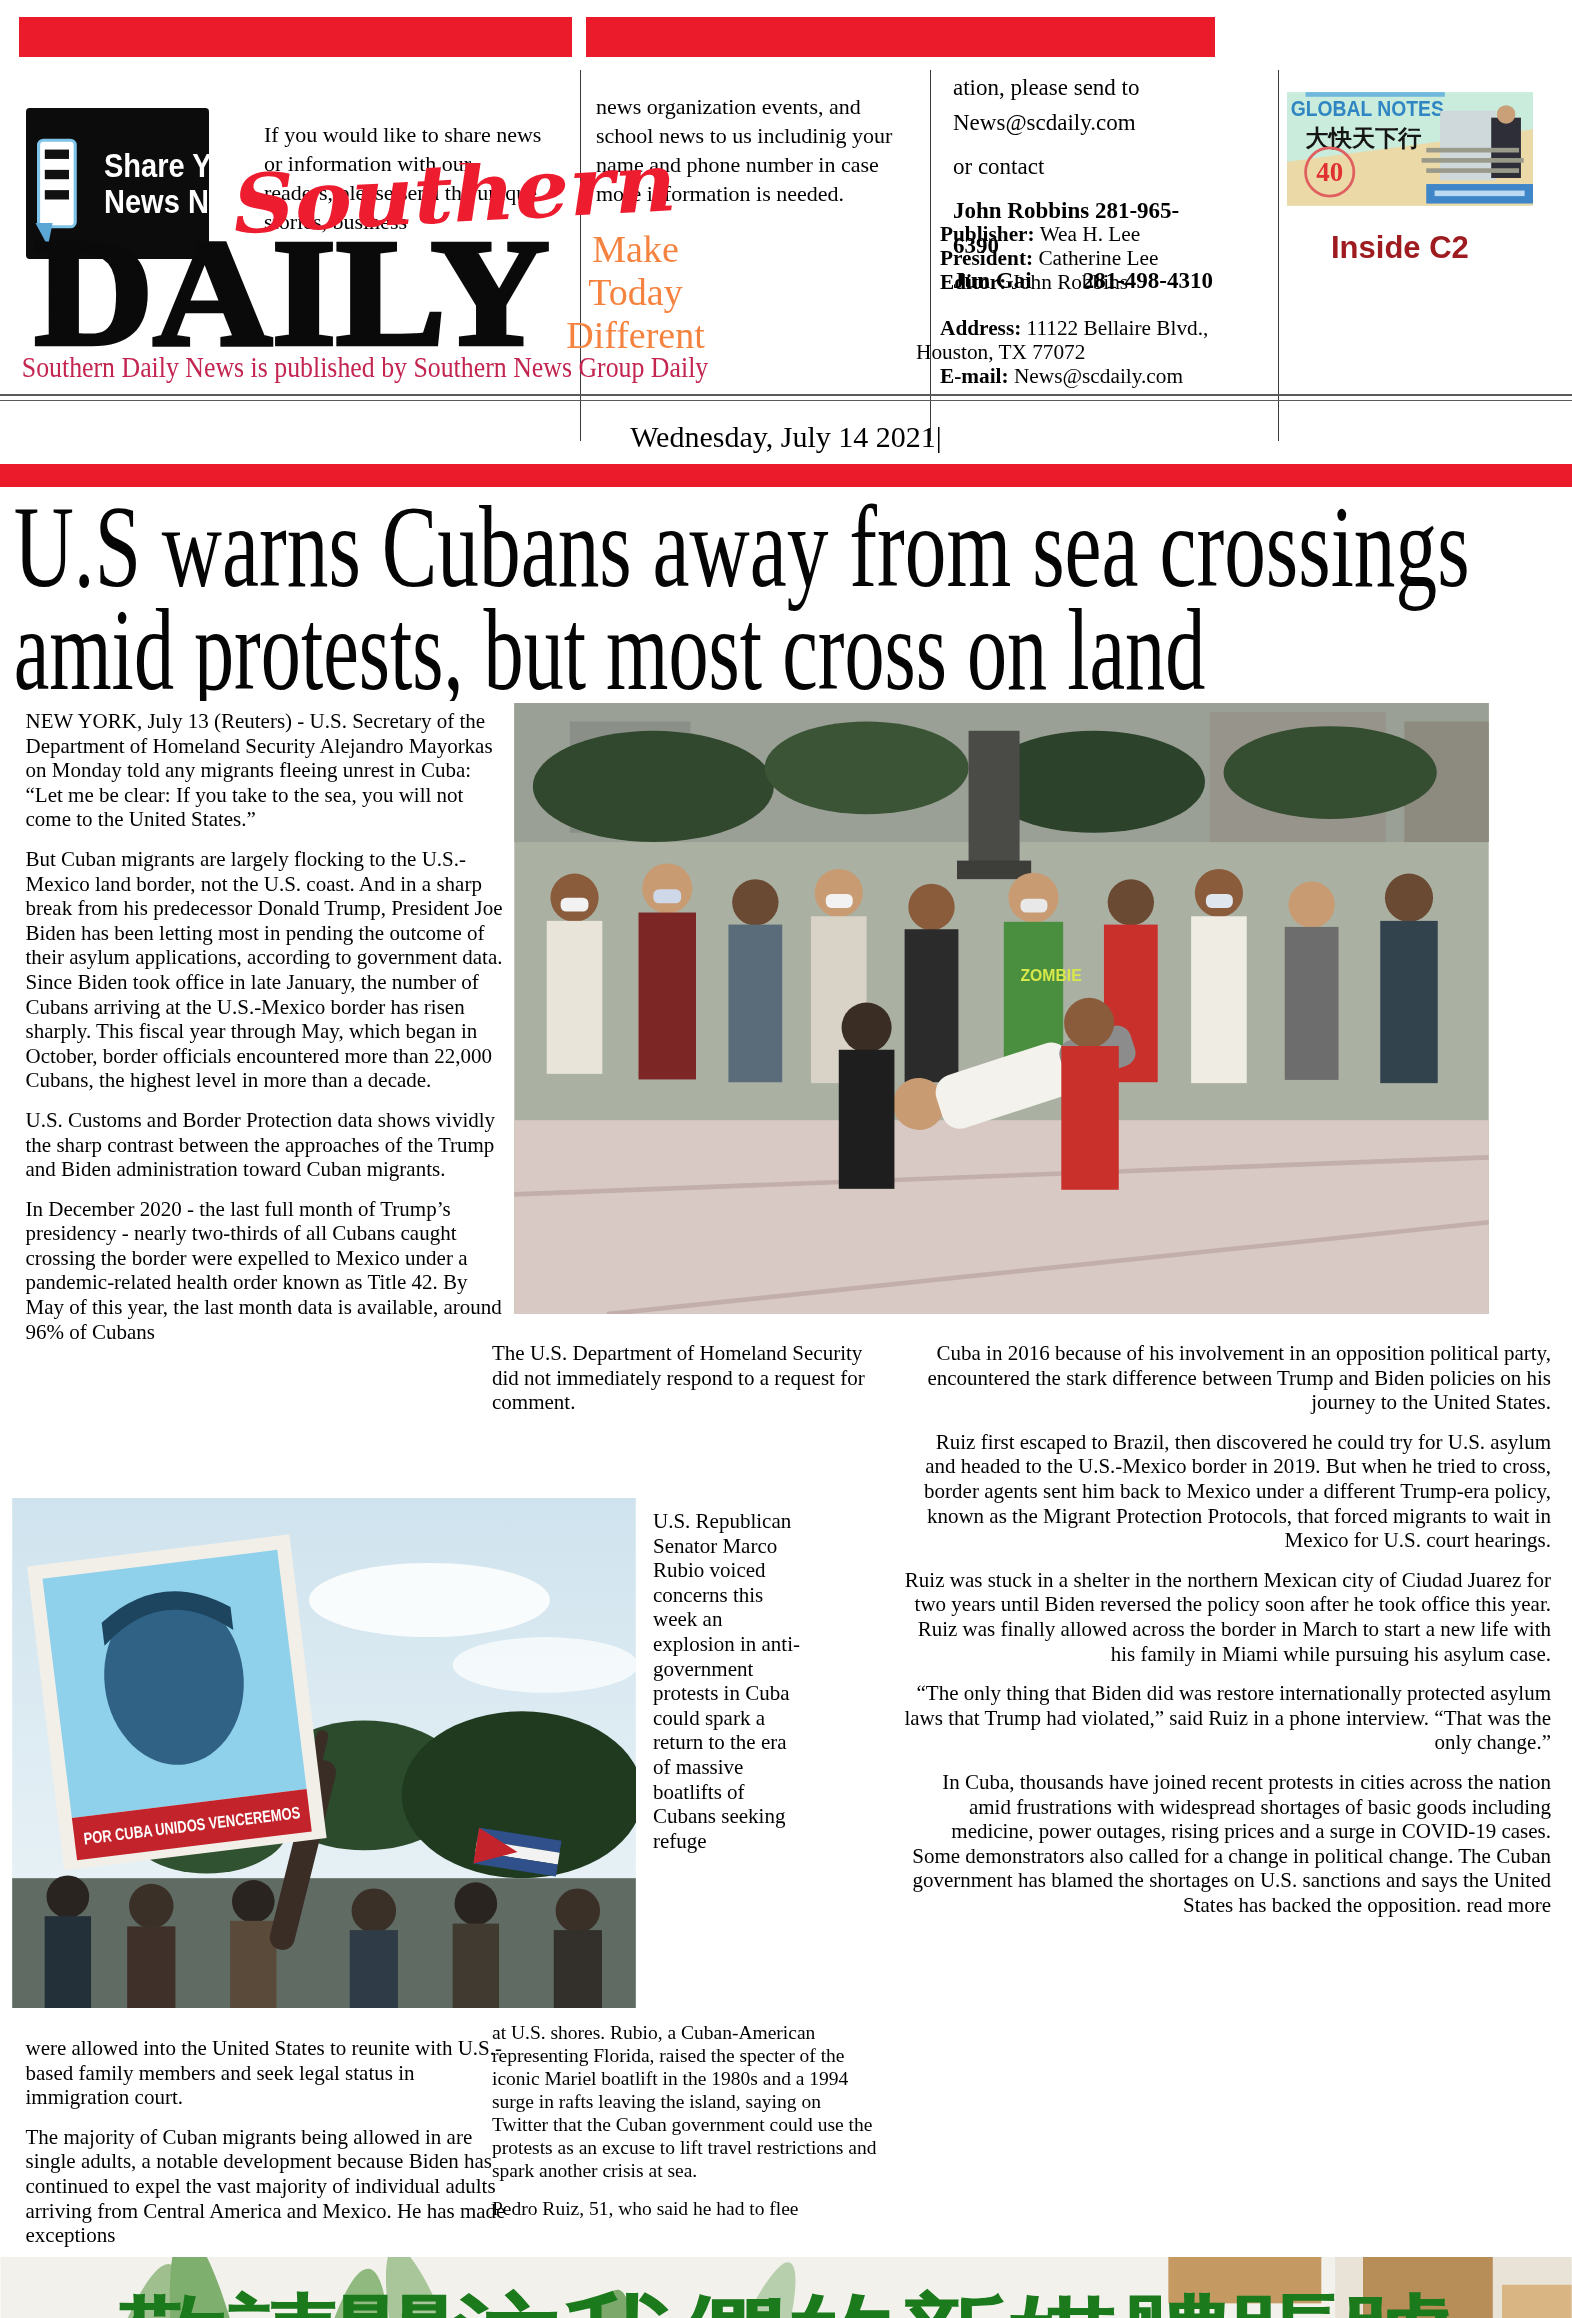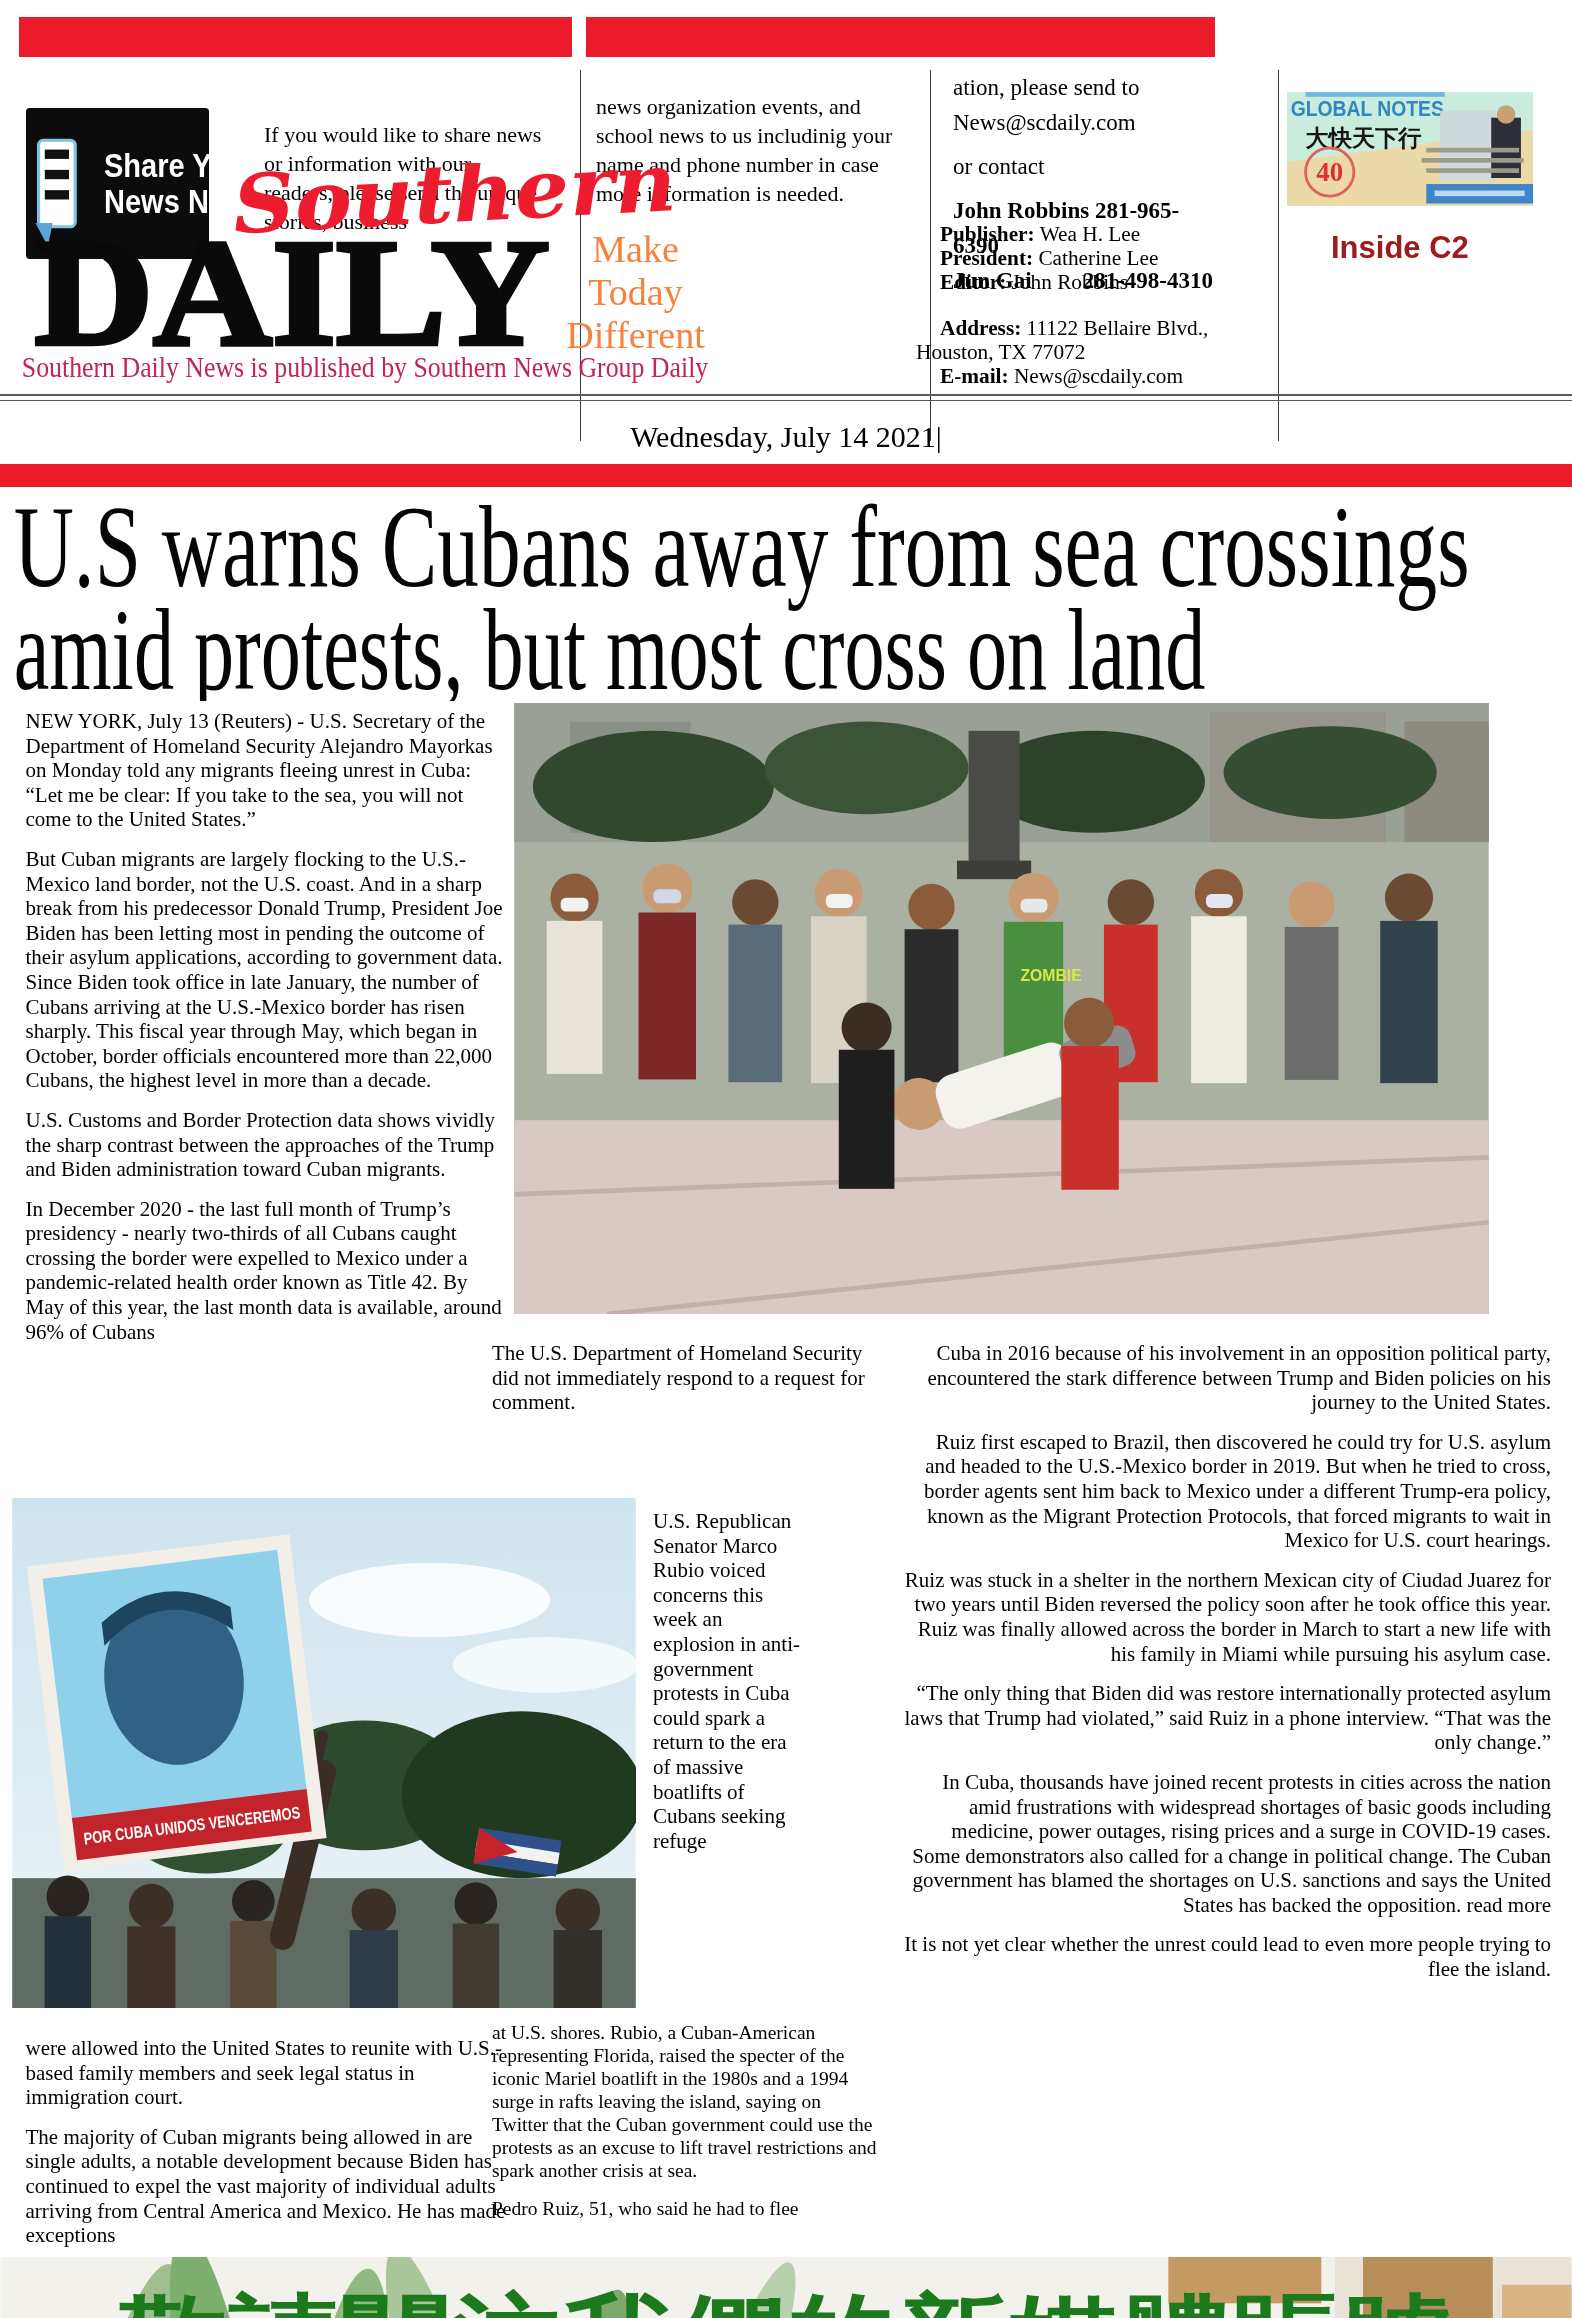--- a/index.html
+++ b/index.html
@@ -193,21 +193,20 @@
 <div class="abs artcol" style="left:492px;top:1341px;width:385px;">
   <p>The U.S. Department of Homeland Security did not immediately respond to a request for comment.</p>
 </div>
 
 <div class="abs artcol" style="left:904px;top:1341px;width:647px;text-align:right;">
   <p>Cuba in 2016 because of his involvement in an opposition political party, encountered the stark difference between Trump and Biden policies on his journey to the United States.</p>
   <p>Ruiz first escaped to Brazil, then discovered he could try for U.S. asylum and headed to the U.S.-Mexico border in 2019. But when he tried to cross, border agents sent him back to Mexico under a different Trump-era policy, known as the Migrant Protection Protocols, that forced migrants to wait in Mexico for U.S. court hearings.</p>
   <p>Ruiz was stuck in a shelter in the northern Mexican city of Ciudad Juarez for two years until Biden reversed the policy soon after he took office this year. Ruiz was finally allowed across the border in March to start a new life with his family in Miami while pursuing his asylum case.</p>
   <p>“The only thing that Biden did was restore internationally protected asylum laws that Trump had violated,” said Ruiz in a phone interview. “That was the only change.”</p>
   <p>In Cuba, thousands have joined recent protests in cities across the nation amid frustrations with widespread shortages of basic goods including medicine, power outages, rising prices and a surge in COVID-19 cases. Some demonstrators also called for a change in political change. The Cuban government has blamed the shortages on U.S. sanctions and says the United States has backed the opposition. read more</p>
-  <p>It is not yet clear whether the unrest could lead to even more people trying to flee the island.</p>
 </div>
 
 <svg class="abs" style="left:11.6px;top:1498px;" width="624" height="510" viewBox="0 0 1345 1100">
   <defs>
     <linearGradient id="sky2" x1="0" y1="0" x2="0" y2="1">
       <stop offset="0" stop-color="#cfe3ee"></stop>
         <stop offset="1" stop-color="#eef5f8"></stop>
     </linearGradient>
   </defs>
   <rect width="1345" height="1100" fill="url(#sky2)"></rect>

